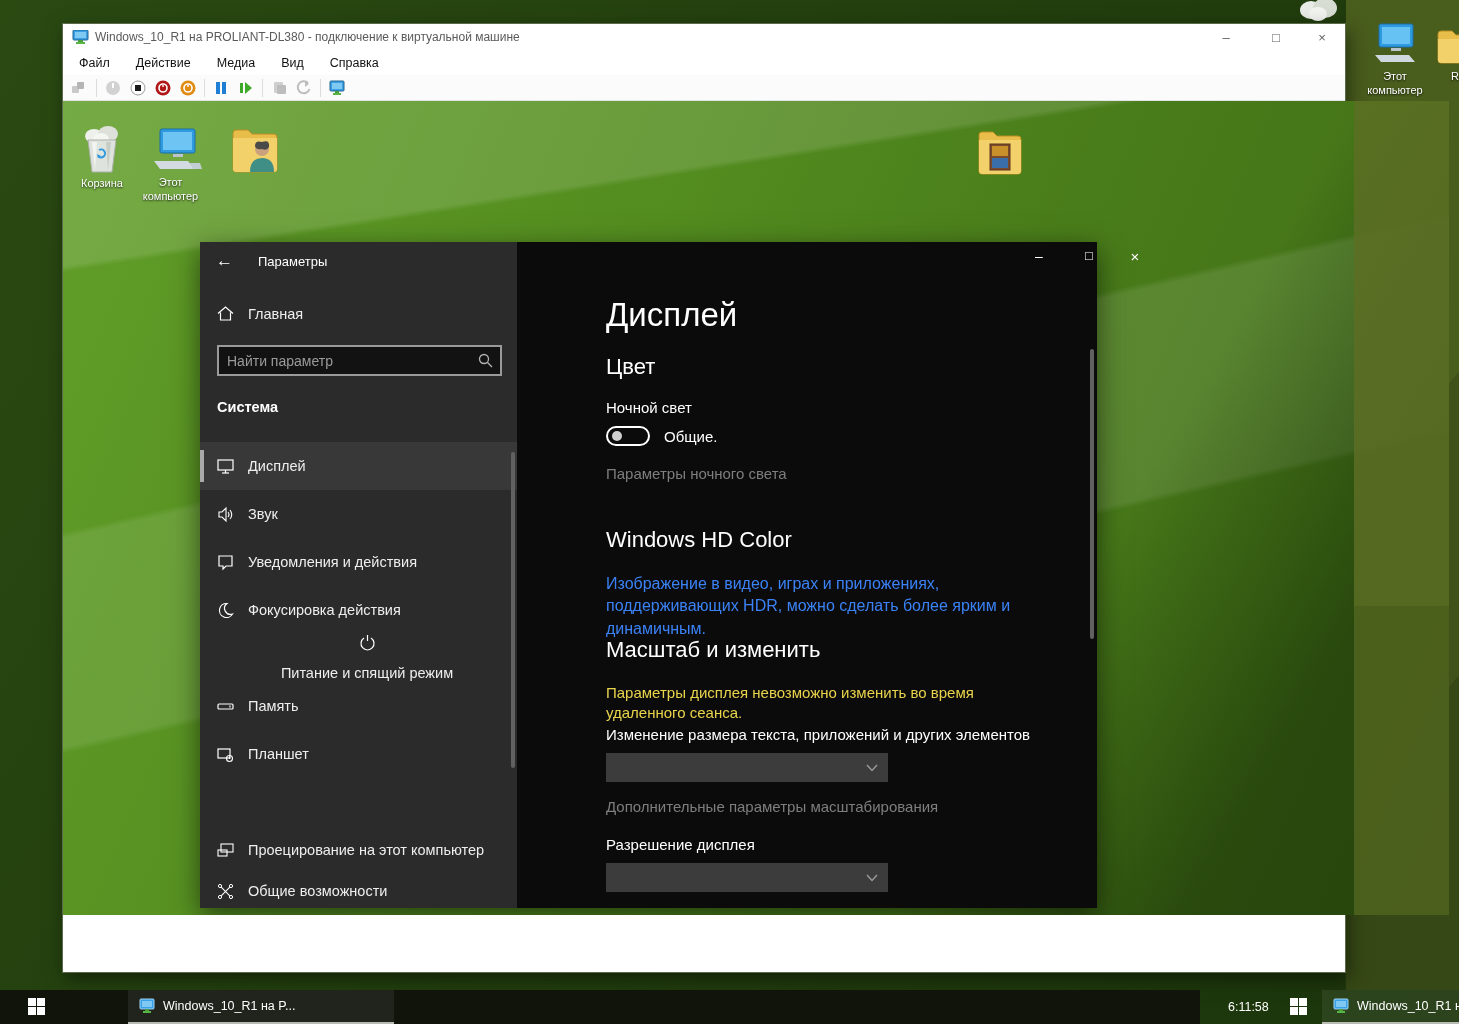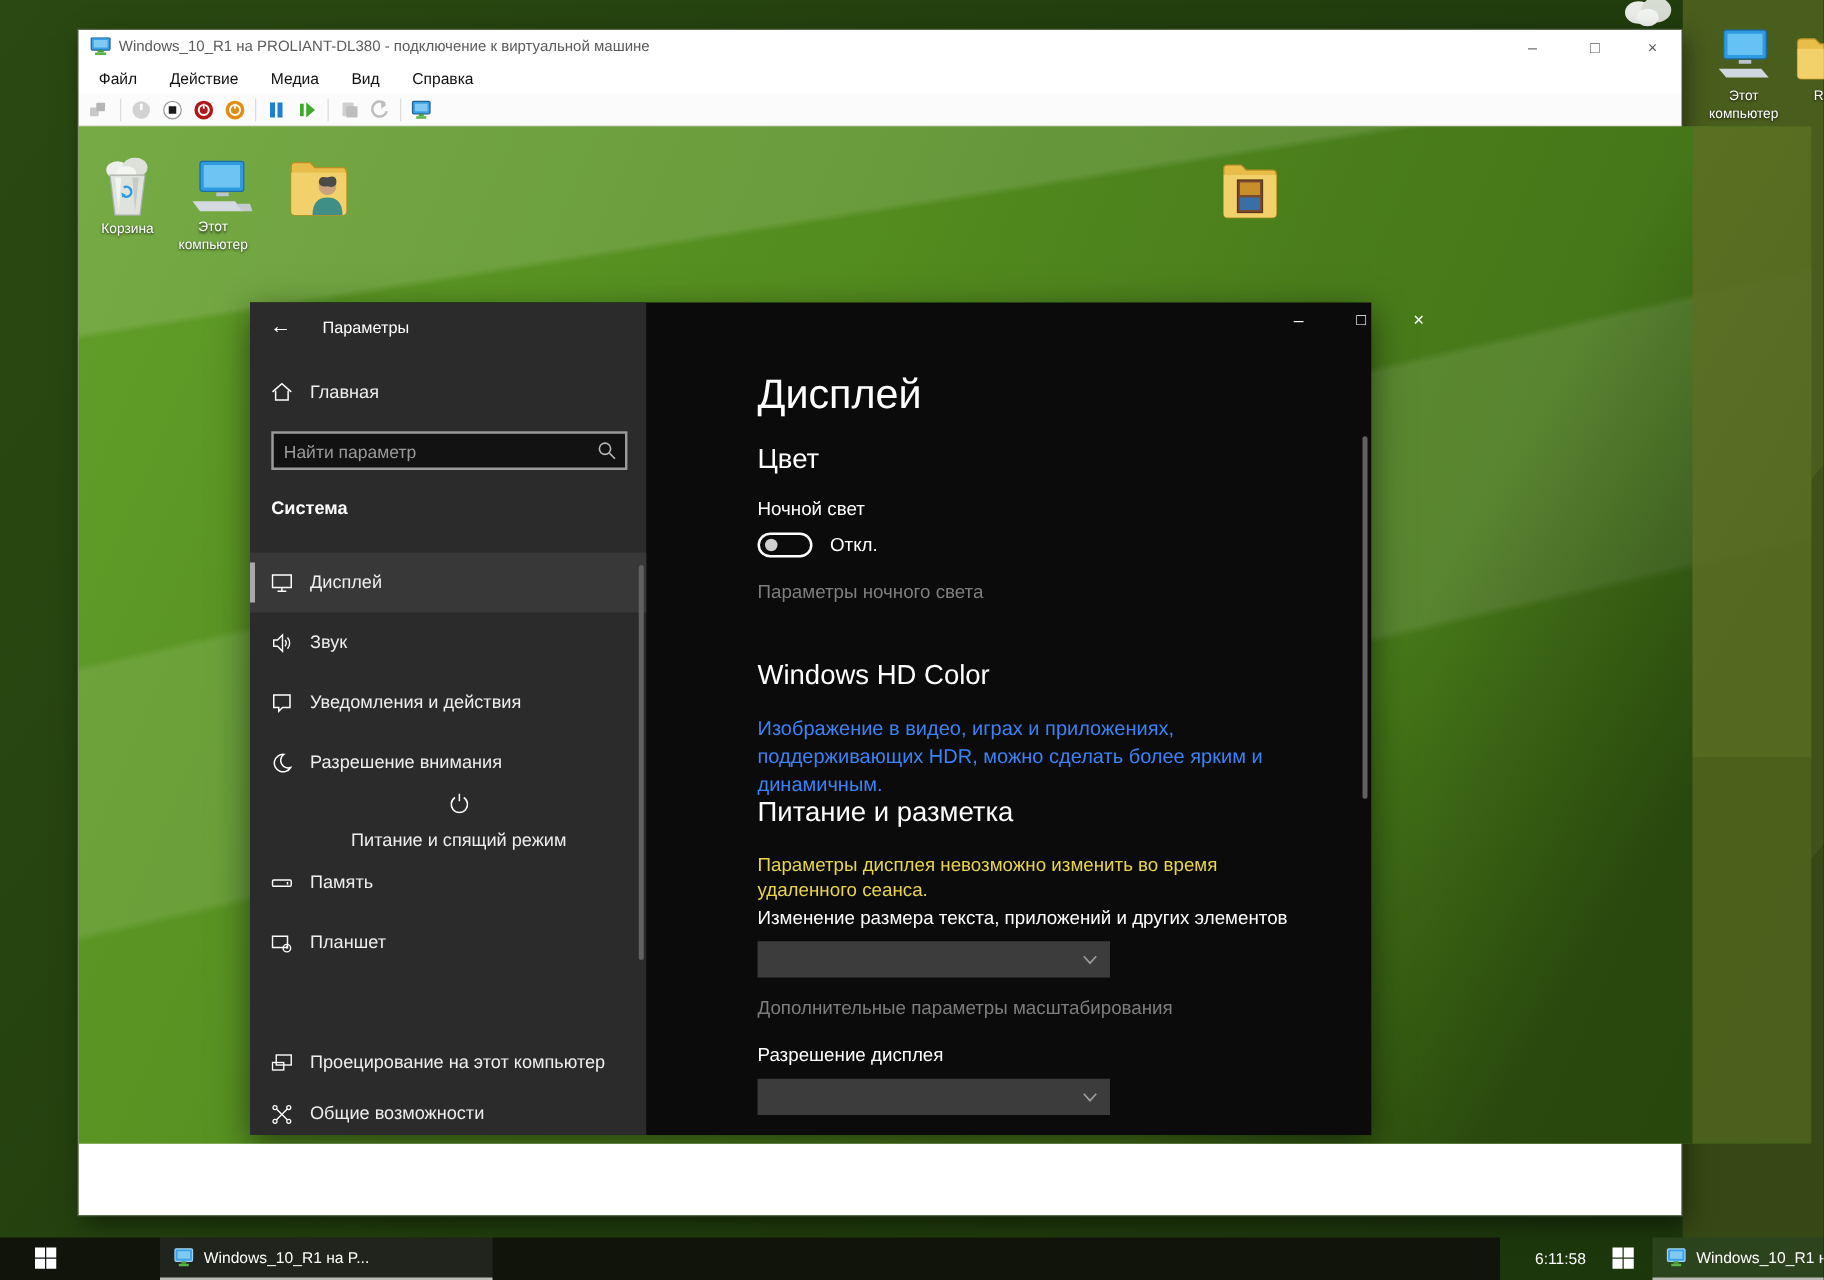--- a/index.html
+++ b/index.html
@@ -280,21 +280,21 @@
           <div class="navitem" style="top:296px;">
             <svg class="nico" viewBox="0 0 17 17">
                 <path d="M2 2 H15 V12 H9 L6 15 V12 H2 Z" fill="none" stroke="#fff" stroke-width="1.2"></path>
               </svg>
             <span>Уведомления и действия</span>
           </div>
           <div class="navitem" style="top:344px;">
             <svg class="nico" viewBox="0 0 17 17">
                 <path d="M10 1.5 a7 7 0 1 0 5.5 10.5 a6 6 0 0 1 -5.5 -10.5 Z" fill="none" stroke="#fff" stroke-width="1.2"></path>
               </svg>
-            <span>Разрешение внимания</span>
+            <span>Фокусировка действия</span>
           </div>
           <div class="navitem" style="top:392px;flex-direction:column;">
             <svg class="nico" viewBox="0 0 17 17">
                 <path d="M5 4 a6.5 6.5 0 1 0 7 0" fill="none" stroke="#fff" stroke-width="1.2"></path>
                 <line x1="8.5" y1="1" x2="8.5" y2="7" stroke="#fff" stroke-width="1.2"></line>
               </svg>
             <span>Питание и спящий режим</span>
           </div>
           <div class="navitem" style="top:440px;">
             <svg class="nico" viewBox="0 0 17 17">
@@ -334,27 +334,27 @@
         <div class="abs" style="left:826px; top:6px; width:26px; text-align:center; color:#fff; font-size:14px;">–</div>
         <div class="abs" style="left:876px; top:6px; width:26px; text-align:center; color:#fff; font-size:13px;">□</div>
         <div class="abs" style="left:922px; top:6px; width:26px; text-align:center; color:#fff; font-size:15px;">×</div>
 
         <div class="abs h1" style="left:406px; top:54px;">Дисплей</div>
         <div class="abs h2" style="left:406px; top:112px;">Цвет</div>
         <div class="abs lbl" style="left:406px; top:157px;">Ночной свет</div>
         <div class="abs toggle" style="left:406px; top:184px;">
             <div class="knob"></div>
           </div>
-        <div class="abs lbl" style="left:464px; top:186px;">Откл.</div>
+        <div class="abs lbl" style="left:464px; top:186px;">Общие.</div>
         <div class="abs dim" style="left:406px; top:223px;">Параметры ночного света</div>
 
         <div class="abs h2" style="left:406px; top:285px;">Windows HD Color</div>
         <div class="abs body-txt" style="left:406px; top:331px; width:432px;">Изображение в видео, играх и приложениях, поддерживающих HDR, можно сделать более ярким и динамичным.</div>
 
-        <div class="abs h2" style="left:406px; top:395px;">Питание и разметка</div>
+        <div class="abs h2" style="left:406px; top:395px;">Масштаб и изменить</div>
         <div class="abs warn" style="left: 406px; top: 441px; width: 432px; color: rgb(233, 212, 76);" id="warn-text">Параметры дисплея невозможно изменить во время удаленного сеанса.</div>
         <div class="abs lbl" style="left:406px; top:484px;">Изменение размера текста, приложений и других элементов</div>
         <div class="ddl" style="left:406px; top:511px;">
           <svg width="12" height="8" viewBox="0 0 12 8">
               <path d="M1 1 L6 6.5 L11 1" fill="none" stroke="#9a9a9a" stroke-width="1.4"></path>
             </svg>
         </div>
         <div class="abs dim" style="left:406px; top:556px;">Дополнительные параметры масштабирования</div>
         <div class="abs lbl" style="left:406px; top:594px;">Разрешение дисплея</div>
         <div class="ddl" style="left:406px; top:621px;">

